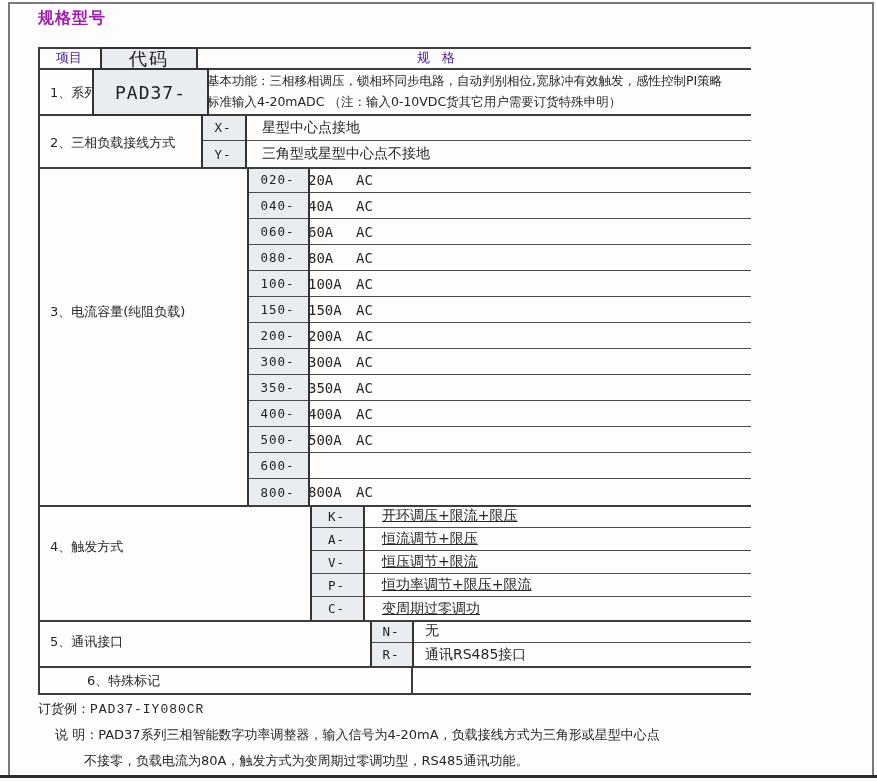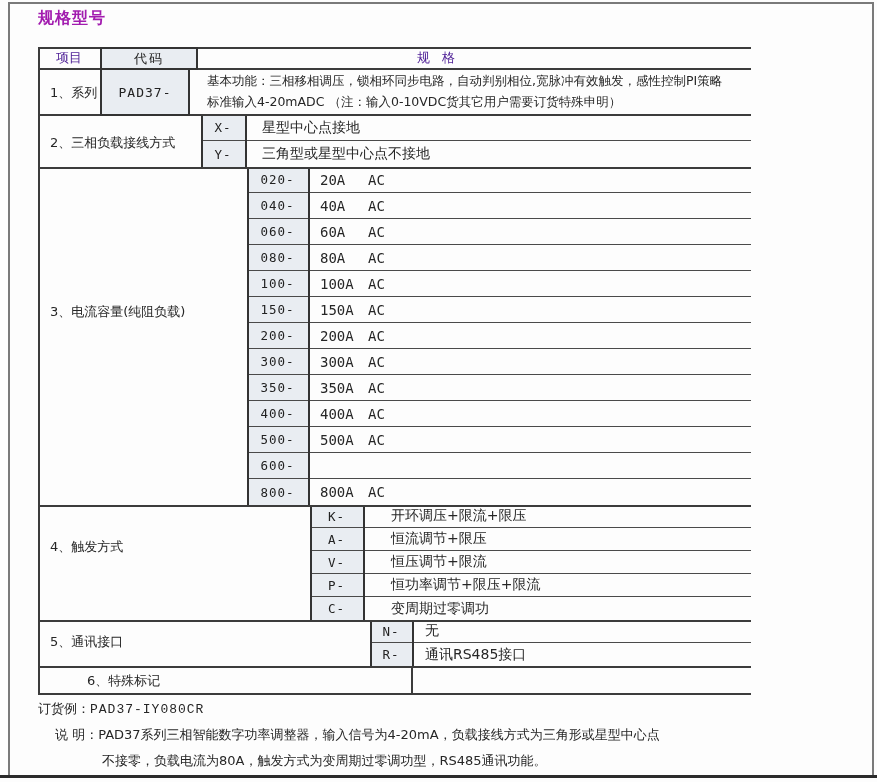--- a/index.html
+++ b/index.html
@@ -14,21 +14,21 @@
   
   .title{position:absolute;left:38px;top:8px;font-size:16px;font-weight:bold;color:#a21caf;letter-spacing:1px;}
   
   .hline{position:absolute;left:38px;width:713px;height:2px;background:#3c3c3c;z-index:5;}
   .vline{position:absolute;background:#3c3c3c;z-index:4;}
   
   .cell-text{position:absolute;font-size:13px;color:#4c1d95;z-index:6;}
   .codebox{
     position:absolute;background:#e9edf2;border:2px solid #333;box-sizing:border-box;
     display:flex;align-items:center;justify-content:center;z-index:6;
-    font-family:"DejaVu Sans Mono","Liberation Mono",monospace;font-size:13px;letter-spacing:1px;color:#222;
+    font-family:"DejaVu Sans Mono","Liberation Mono",monospace;font-size:18px;letter-spacing:1px;color:#222;
   }
   .label{position:absolute;font-size:13px;color:#262626;z-index:6;white-space:nowrap;}
   .spec2line{position:absolute;font-size:12.5px;line-height:21px;z-index:6;white-space:nowrap;}
   
   .group{position:absolute;box-sizing:border-box;z-index:3;}
   .group .row{display:flex;align-items:center;box-sizing:border-box;border-bottom:1px solid #4a4a4a;}
   .group .row:last-child{border-bottom:none;}
   .group .code{
     background:#e9edf2;height:100%;display:flex;align-items:center;justify-content:center;
     font-family:"DejaVu Sans Mono","Liberation Mono",monospace;font-size:12.5px;letter-spacing:1px;color:#222;
@@ -37,26 +37,26 @@
   .group .spec{flex:1;font-size:14px;white-space:nowrap;color:#262626;}
   .group .gv{position:absolute;top:0;bottom:0;width:2px;background:#333;z-index:7;}
   
   .g-wiring{left:201px;top:115px;width:550px;height:52px;}
   .g-wiring .row{height:26px;}
   .g-wiring .code{width:44px;}
   .g-wiring .spec{padding-left:17px;}
   .g-capacity{left:247px;top:167px;width:504px;height:338px;}
   .g-capacity .row{height:26px;}
   .g-capacity .code{width:61px;}
-  .g-capacity .spec{padding-left:12px;font-family:"DejaVu Sans Mono","Liberation Mono",monospace;}
+  .g-capacity .spec{font-family:"DejaVu Sans Mono","Liberation Mono",monospace;}
   .g-capacity .amp{display:inline-block;width:48px;}
   .g-trigger{left:310px;top:505px;width:441px;height:115px;}
   .g-trigger .row{height:23px;}
   .g-trigger .code{width:53px;}
-  .g-trigger .spec{padding-left:28px;}
+  .g-trigger .spec{padding-left:19px;text-decoration:underline;}
   .g-comm{left:370px;top:620px;width:381px;height:46px;}
   .g-comm .row{height:23px;}
   .g-comm .code{width:42px;}
   .g-comm .spec{padding-left:13px;}
   
   .footer-line{position:absolute;font-size:13px;white-space:nowrap;color:#262626;}
   .mono{font-family:Liberation Mono, monospace;letter-spacing:1px;}
 </style>
 </head>
 <body>
@@ -79,21 +79,21 @@
   <div class="hline" style="top:666px;"></div>
   <div class="hline" style="top:693px;"></div>
 
   <div class="vline" style="left:38px;top:47px;width:2px;height:648px;"></div>
 
   <div class="cell-text" style="left:38px;top:47px;width:62px;height:21px;display:flex;align-items:center;justify-content:center;">项目</div>
   <div class="codebox" style="left:100px;top:47px;width:98px;height:23px;font-family:'DejaVu Sans','Liberation Sans',sans-serif;letter-spacing:2px;">代码</div>
   <div class="cell-text" style="left:198px;top:47px;width:480px;height:21px;display:flex;align-items:center;justify-content:center;letter-spacing:4px;">规  格</div>
 
   <div class="label" style="left:50px;top:84px;">1、系列</div>
-  <div class="codebox" style="left:100px;top:68px;width:90px;height:48px;text-align:center;">PAD37-</div>
+  <div class="codebox" style="left:92px;top:68px;width:117px;height:48px;text-align:center;">PAD37-</div>
   <div class="spec2line" style="left:207px;top:70px;">
     <div>基本功能：三相移相调压，锁相环同步电路，自动判别相位,宽脉冲有效触发，感性控制PI策略</div>
     <div>标准输入4-20mADC （注：输入0-10VDC货其它用户需要订货特殊申明）</div>
   </div>
 
   <div class="label" style="left:50px;top:134px;">2、三相负载接线方式</div>
   <div class="group g-wiring">
     <div class="gv" style="left:0;"></div>
     <div class="gv" style="left:44px;"></div>
 
@@ -229,15 +229,15 @@
   <div class="vline" style="left:411px;top:666px;width:2px;height:27px;"></div>
 
 </div>
 
 <div class="footer-line" style="left:38px;top:700px;">
   <span>订货例：</span><span class="mono">PAD37-IY080CR</span>
 </div>
 <div class="footer-line" style="left:55px;top:726px;">
   <span>说 明：</span><span>PAD37系列三相智能数字功率调整器，输入信号为4-20mA，负载接线方式为三角形或星型中心点</span>
 </div>
-<div class="footer-line" style="left:102px;top:752px;">
+<div class="footer-line" style="left:84px;top:752px;">
   <span>不接零，负载电流为80A，触发方式为变周期过零调功型，RS485通讯功能。</span>
 </div>
 
 </body></html>

